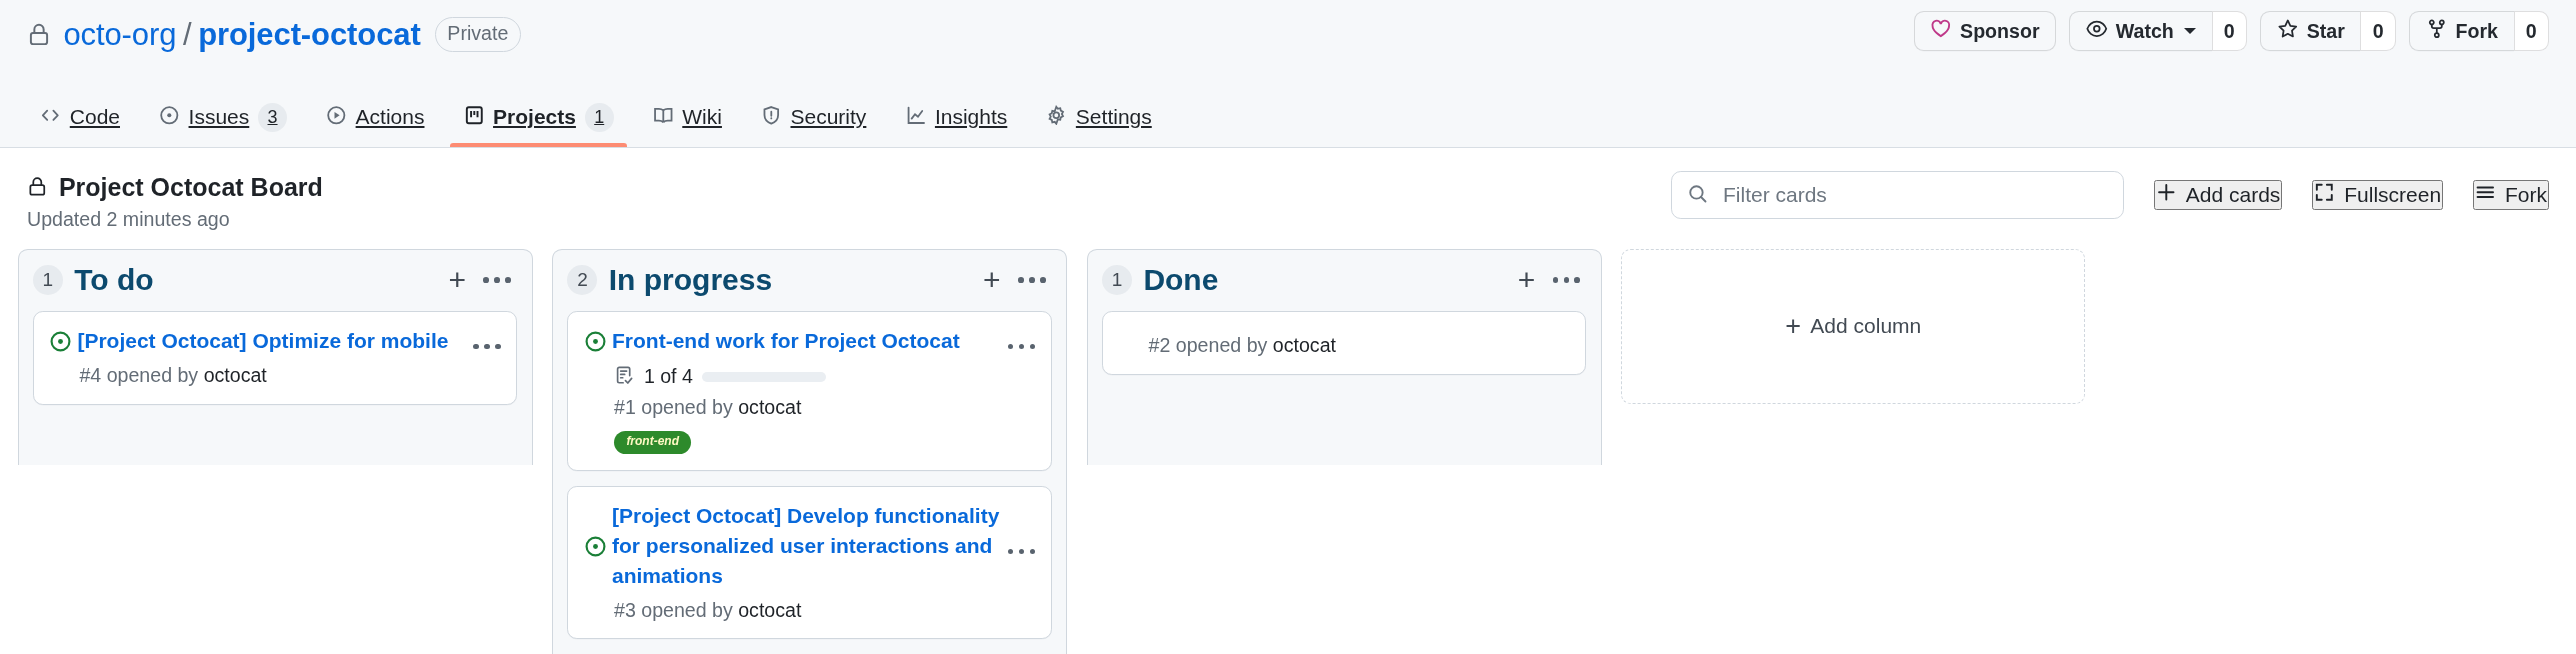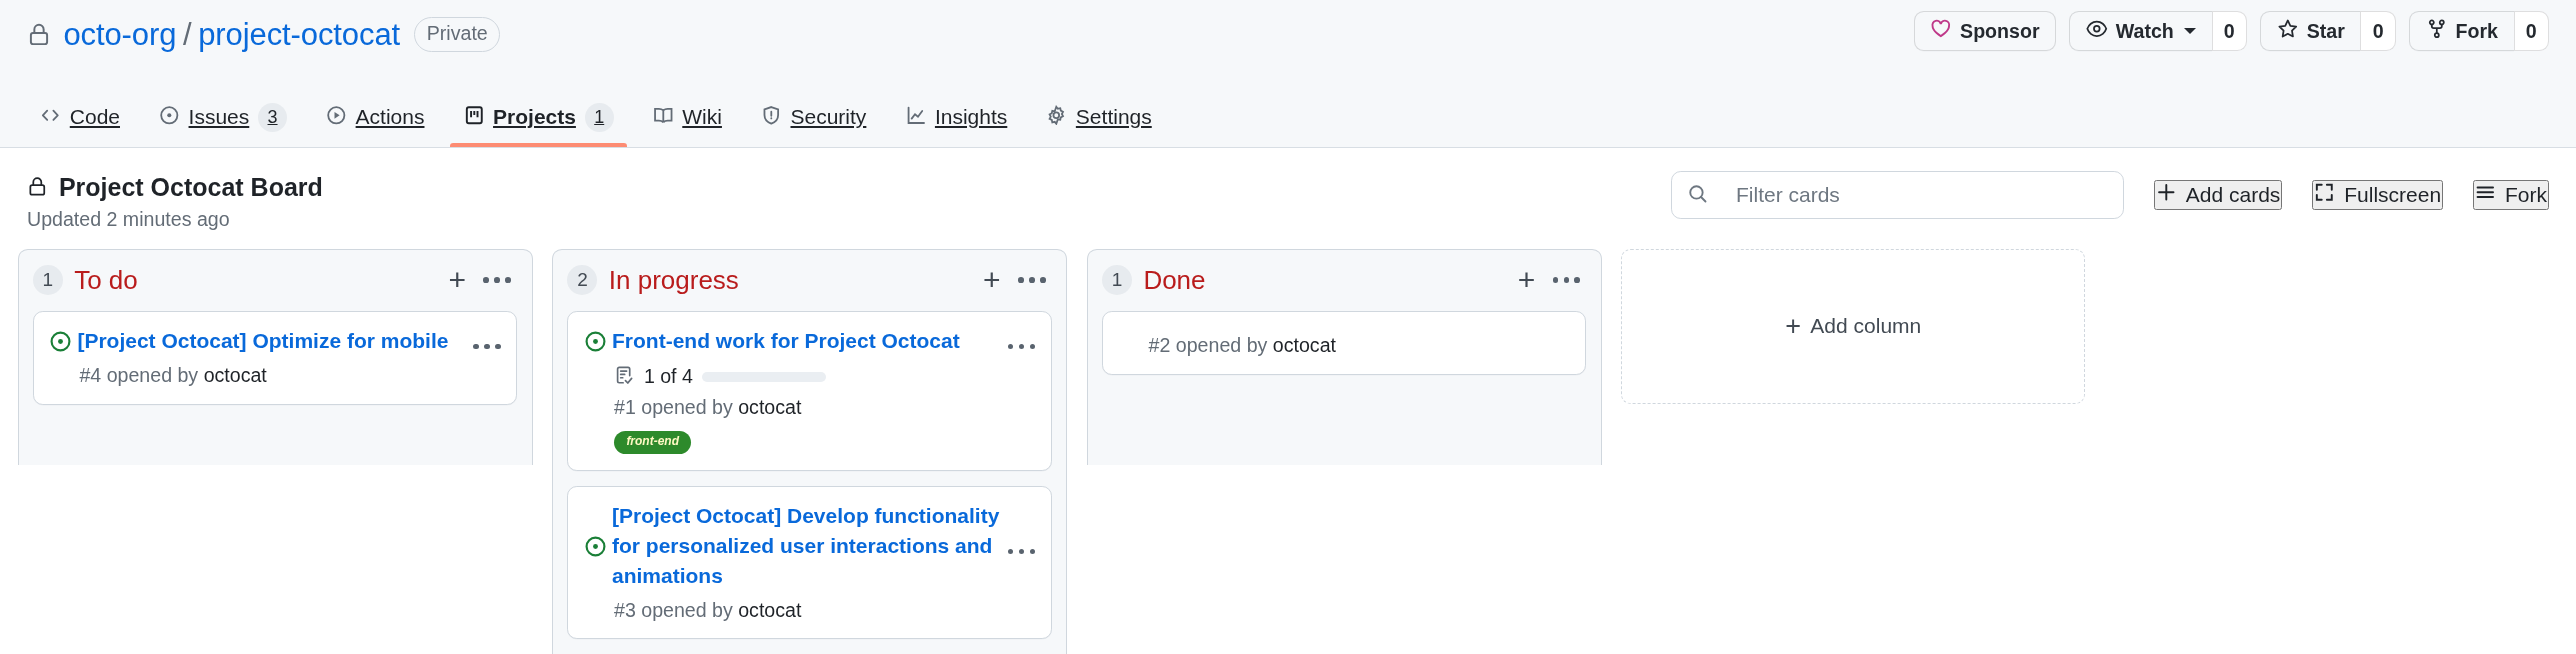--- a/index.html
+++ b/index.html
@@ -43,21 +43,21 @@
     font-weight: 400;
     text-decoration: none;
   }
   .repo-sep {
     color: #636c76;
     margin: 0 6.7px;
     font-weight: 300;
   }
   .repo-name {
     color: #0969da;
-    font-weight: 400;
+    font-weight: 700;
     text-decoration: none;
   }
 
   .visibility-badge {
     margin-left: 14.4px;
     border: 0.5px solid #d0d7de;
     border-radius: 2em;
     padding: 2.1px 11.3px 3.1px;
     font-size: 19.6px;
     color: #636c76;
@@ -201,21 +201,21 @@
     right: 27px;
     top: 23px;
     display: flex;
     align-items: center;
     gap: 0;
   }
 
   .filter-box {
     display: flex;
     align-items: center;
-    gap: 27px;
+    gap: 14px;
     width: 453px;
     height: 48px;
     background: #ffffff;
     border: 0.5px solid #d0d7de;
     border-radius: 9.8px;
     padding: 0 15.5px;
   }
   .filter-input {
     border: none;
     outline: none;
@@ -271,23 +271,23 @@
     justify-content: center;
     background: rgba(175,184,193,0.2);
     border-radius: 2em;
     min-width: 30px;
     height: 30px;
     padding: 0 8.8px;
     font-size: 19px;
     color: #424a53;
   }
   .col-name {
-    font-size: 26px;
-    font-weight: 400;
-    color: #b91c1c;
+    font-size: 30px;
+    font-weight: 700;
+    color: #0c4a6e;
     flex: 1;
   }
   .col-add {
     font-size: 30px;
     line-height: 0.6;
     color: #424a53;
     font-weight: 300;
     padding: 0 3.1px;
   }
   .kebab {

